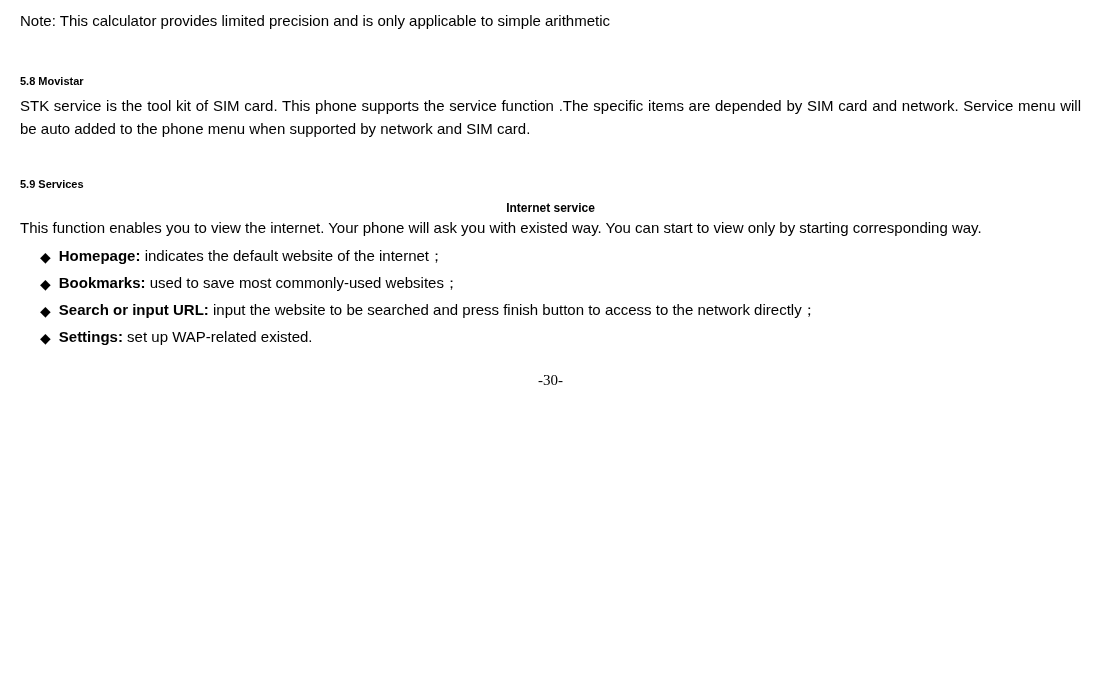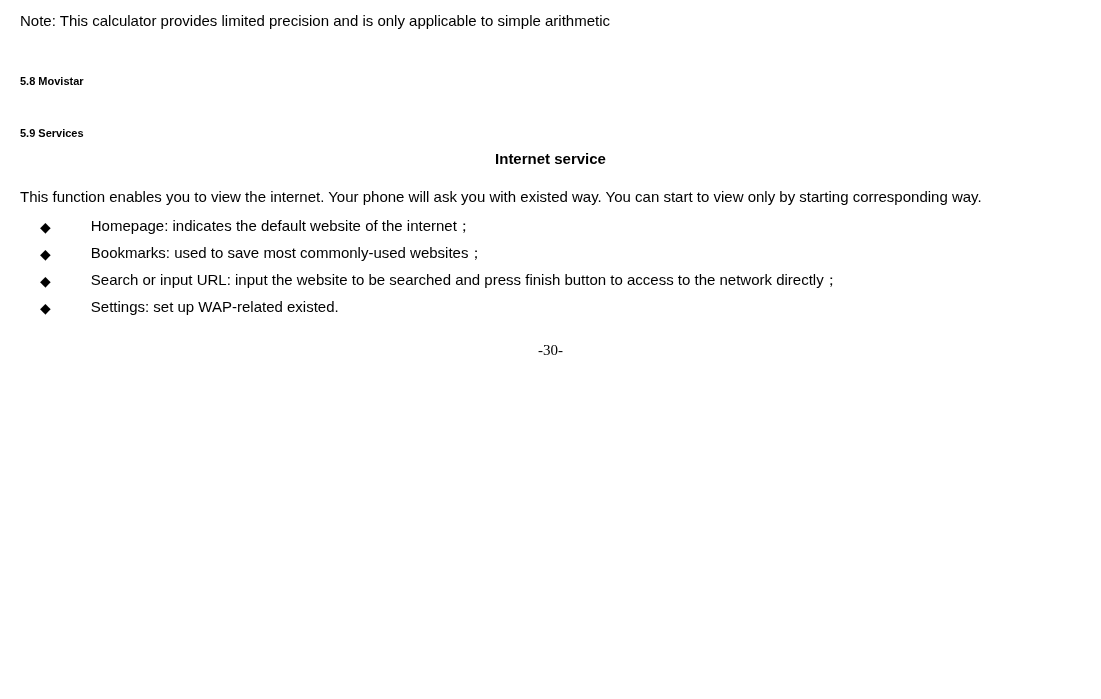--- a/index.html
+++ b/index.html
@@ -38,23 +38,23 @@
       margin-bottom: 6px;
     }
 
     .section-body {
       text-align: justify;
       margin-bottom: 6px;
     }
 
     .sub-heading {
       font-weight: bold;
-      font-size: 15px;
+      font-size: 12px;
       text-align: center;
-      margin-bottom: 16px;
+      margin-bottom: 0;
       margin-top: 4px;
     }
 
     .bullet-list {
       list-style: none;
       margin: 4px 0 4px 20px;
     }
 
     .bullet-list li {
       display: flex;
@@ -69,42 +69,42 @@
       margin-right: 8px;
       margin-top: 2px;
       flex-shrink: 0;
     }
 
     .bullet-list li .bullet-content {
       flex: 1;
     }
 
     .bold-term {
-      font-weight: normal;
-      margin-left: 32px;
+      font-weight: bold;
     }
 
     .page-number {
       text-align: center;
       margin-top: 20px;
       font-family: Liberation Serif, serif;
     }
   </style>
 </head>
 <body>
 
 <div>
   <p class="note-line">Note:  This  calculator  provides  limited  precision  and  is  only  applicable  to  simple  arithmetic</p>
 </div>
 
 <div class="spacer"></div>
 <div class="small-spacer"></div>
 
 <div>
   <p class="section-heading">5.8  Movistar</p>
+  <p class="section-body">STK service is the tool kit of SIM card. This phone supports the service function .The specific items are depended by SIM card and network. Service menu will be auto added to the phone menu when supported by network and SIM card.</p>
 </div>
 
 <div class="spacer"></div>
 
 <div>
   <p class="section-heading">5.9  Services</p>
 
   <p class="sub-heading">Internet service</p>
 
   <p class="section-body">This function enables you to view the internet. Your phone will ask you with existed way. You can start to view only by starting corresponding way.</p>

